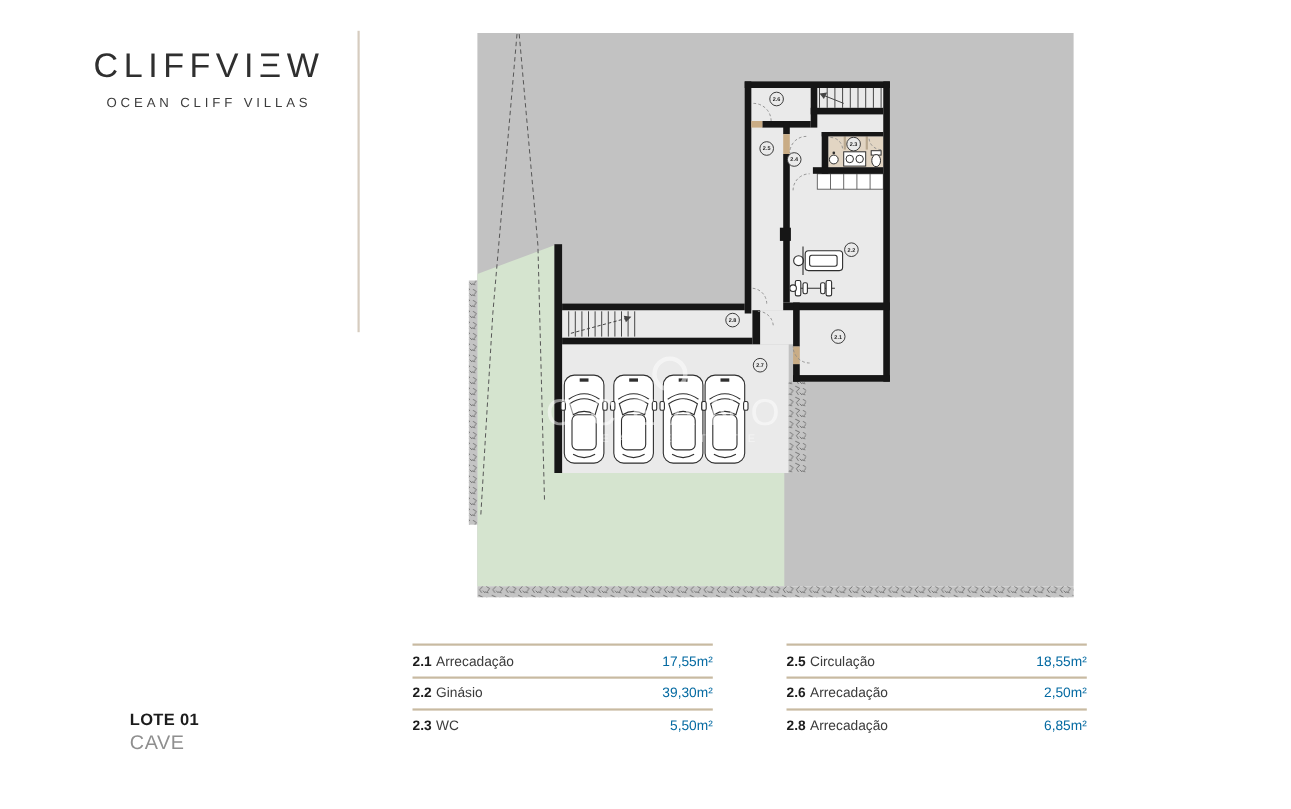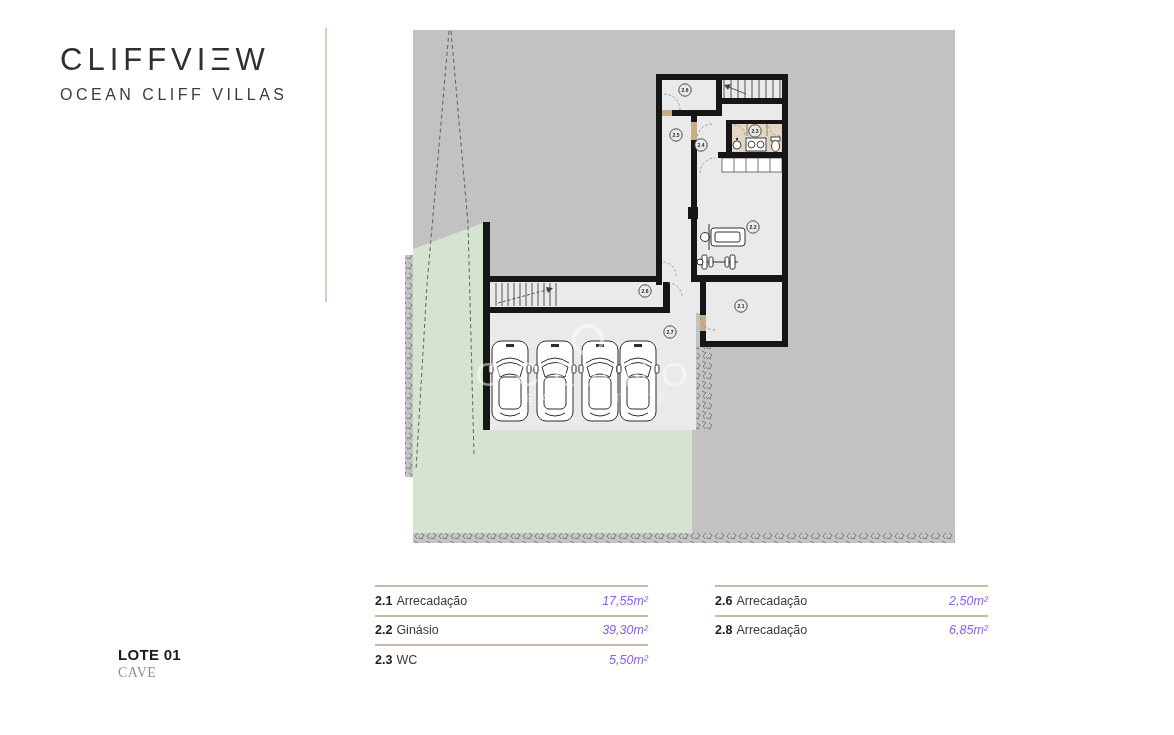--- a/index.html
+++ b/index.html
@@ -1,41 +1,41 @@
 <!DOCTYPE html>
 <html><head>
 <meta charset="utf-8">
 <style>
   html,body{margin:0;padding:0;background:#ffffff;}
   body{font-family:"Liberation Sans", sans-serif;}
   #stage{position:relative;width:1174px;height:735px;background:#ffffff;overflow:hidden;}
 
   
-  .brand{position:absolute;left:60px;top:42px;width:260px;color:#2b2b2b;}
+  .brand{position:absolute;left:60px;top:42px;width:260px;text-align:center;color:#2b2b2b;}
   .brand-name{font-size:31px;letter-spacing:5px;font-weight:400;color:#2f2f2f;white-space:nowrap;}
-  .brand-sub{margin-top:8px;font-size:16px;letter-spacing:3.5px;color:#3c3c3c;}
+  .brand-sub{margin-top:8px;font-size:12px;letter-spacing:3.5px;color:#3c3c3c;}
 
   .divider{position:absolute;left:325px;top:28px;width:1.5px;height:274px;background:#d6ccbf;}
 
   
   .lot{position:absolute;left:118px;top:646px;}
   .lot-title{font-size:15px;font-weight:bold;color:#1c1c1c;letter-spacing:0.3px;text-align:right;}
-  .lot-sub{font-size:14px;color:#8f8f8f;margin-top:2px;letter-spacing:0.5px;font-family:Liberation Serif, serif;}
-
-  
-  .plan-wrap{position:absolute;left:405px;top:25px;width:555px;height:522px;}
+  .lot-sub{font-size:18px;color:#8f8f8f;margin-top:2px;letter-spacing:0.5px;}
+
+  
+  .plan-wrap{position:absolute;left:426px;top:25px;width:555px;height:522px;}
 
   
   .legend{position:absolute;top:585px;width:273px;}
   .legend-left{left:375px;}
   .legend-right{left:715px;}
   .leg-row{display:flex;justify-content:space-between;align-items:center;height:27.5px;border-top:2px solid #c8baa1;font-size:12.5px;color:#3b3b3b;}
   .leg-name{white-space:nowrap;}
   .leg-num{font-weight:bold;color:#1d1d1d;margin-right:4px;}
-  .leg-area{color:#8b5cf6;font-style:italic;}
+  .leg-area{color:#0369a1;}
 </style>
 </head>
 <body>
 
 <div id="stage">
 
   <div class="brand">
     <div class="brand-name"><span>CLIFFVI</span><span>Ξ</span><span>W</span></div>
     <div class="brand-sub">OCEAN CLIFF VILLAS</div>
   </div>
@@ -220,20 +220,24 @@
         <span class="leg-name"><span class="leg-num">2.2</span>Ginásio</span>
         <span class="leg-area">39,30m²</span>
       </div>
       <div class="leg-row">
         <span class="leg-name"><span class="leg-num">2.3</span>WC</span>
         <span class="leg-area">5,50m²</span>
       </div>
     </div>
   <div class="legend legend-right" id="legend-right">
       <div class="leg-row">
+        <span class="leg-name"><span class="leg-num">2.5</span>Circulação</span>
+        <span class="leg-area">18,55m²</span>
+      </div>
+      <div class="leg-row">
         <span class="leg-name"><span class="leg-num">2.6</span>Arrecadação</span>
         <span class="leg-area">2,50m²</span>
       </div>
       <div class="leg-row">
         <span class="leg-name"><span class="leg-num">2.8</span>Arrecadação</span>
         <span class="leg-area">6,85m²</span>
       </div>
     </div>
 
 </div>

